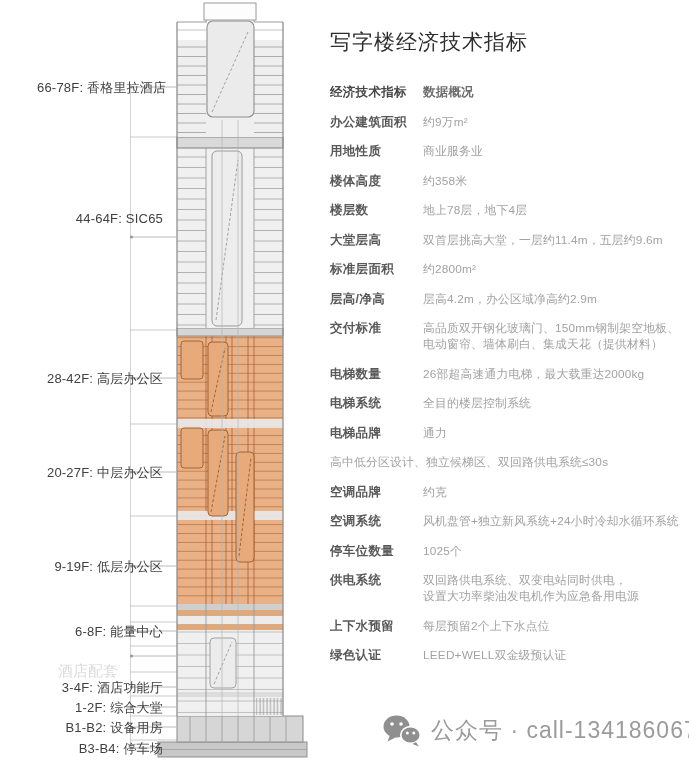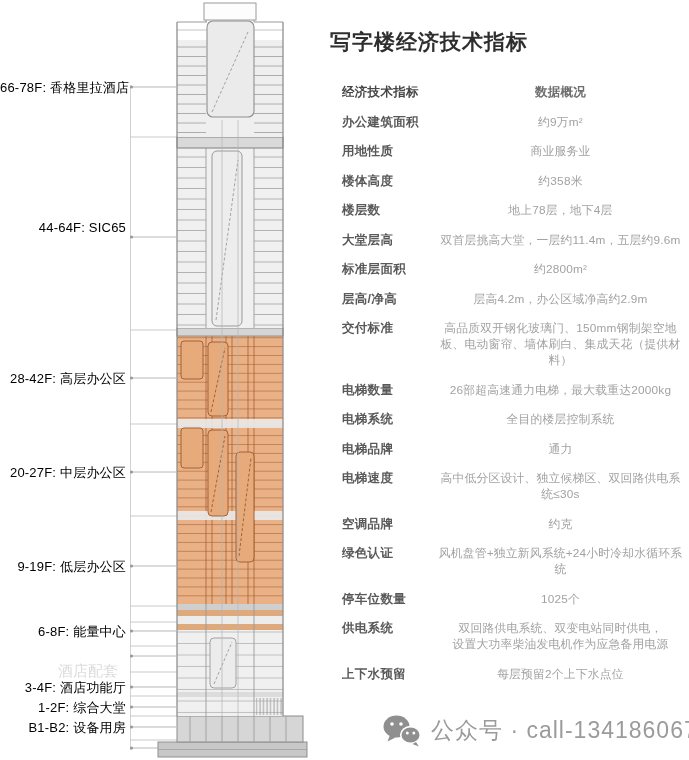--- a/index.html
+++ b/index.html
@@ -4,40 +4,40 @@
 <style>
   html,body{margin:0;padding:0;background:#fff;}
   .stage{
     position:relative;width:689px;height:760px;background:#fff;overflow:hidden;
     font-family:"Liberation Sans",sans-serif;
   }
   .stage svg.bld{position:absolute;left:0;top:0;}
   
   .flabel{
     position:absolute;left:0;width:126px;text-align:right;
-    font-size:13px;color:#000000;white-space:nowrap;letter-spacing:.2px;
+    font-size:13px;color:#404040;white-space:nowrap;letter-spacing:.2px;padding-left:37px;
   }
   .flabel-sub{
     position:absolute;left:0;width:118px;text-align:right;
     font-size:15px;color:#9a9a9a;opacity:.35;white-space:nowrap;
   }
   
   .title{
     position:absolute;left:330px;top:28px;
-    font-size:21px;font-weight:bold;color:#2e2e2e;letter-spacing:1px;
+    font-size:21px;font-weight:normal;color:#2e2e2e;letter-spacing:1px;
   }
   .spec{position:absolute;left:330px;top:84px;width:356px;}
   .srow{display:flex;margin-bottom:13.5px;}
   .srow .lab{
     width:93px;flex:none;font-size:12.5px;font-weight:bold;color:#595959;
-    line-height:16px;letter-spacing:.3px;margin-left:12px;
+    line-height:16px;letter-spacing:.3px;
   }
   .srow .val{
     flex:1;font-size:11.8px;color:#a2a2a2;line-height:16px;
-    white-space:pre-line;letter-spacing:.2px;text-align:center;
+    white-space:pre-line;letter-spacing:.2px;
   }
   .srow.head .lab{color:#474747;}
   .srow.head .val{font-weight:bold;color:#6e6e6e;font-size:12.5px;}
   
   .footer{
     position:absolute;left:383px;top:714px;display:flex;align-items:center;gap:10px;
   }
   .footer .ftext{font-size:23px;color:#9b9b9b;letter-spacing:1px;white-space:nowrap;}
 </style>
 </head>
@@ -200,29 +200,30 @@
     </g>
 
     <g>
       <rect x="204" y="3" width="52" height="17" fill="#fdfdfd" stroke="#9a9a9a" stroke-width="1"></rect>
       <line x1="206" y1="20" x2="206" y2="22" stroke="#9a9a9a" stroke-width="1"></line>
       <line x1="254" y1="20" x2="254" y2="22" stroke="#9a9a9a" stroke-width="1"></line>
     </g>
   </svg>
 
   <div class="flabel" style="top:79px">66-78F: 香格里拉酒店</div>
-  <div class="flabel" style="top:220px">44-64F: SIC65</div>
+  <div class="flabel" style="top:211px">44-64F: SIC65</div>
   <div class="flabel" style="top:370px">28-42F: 高层办公区</div>
   <div class="flabel" style="top:464px">20-27F: 中层办公区</div>
   <div class="flabel" style="top:558px">9-19F: 低层办公区</div>
   <div class="flabel" style="top:623px">6-8F: 能量中心</div>
   <div class="flabel-sub" style="top:662px">酒店配套</div>
   <div class="flabel" style="top:679px">3-4F: 酒店功能厅</div>
   <div class="flabel" style="top:699px">1-2F: 综合大堂</div>
   <div class="flabel" style="top:719px">B1-B2: 设备用房</div>
+  <div class="flabel" style="top:740px">B3-B4: 停车场</div>
 
   <div class="title">写字楼经济技术指标</div>
 
   <div class="spec">
     <div class="srow head">
       <div class="lab">经济技术指标</div>
       <div class="val">数据概况</div>
     </div>
     <div class="srow">
       <div class="lab">办公建筑面积</div>
@@ -262,43 +263,46 @@
     </div>
     <div class="srow">
       <div class="lab">电梯系统</div>
       <div class="val">全目的楼层控制系统</div>
     </div>
     <div class="srow">
       <div class="lab">电梯品牌</div>
       <div class="val">通力</div>
     </div>
     <div class="srow">
-      <div class="lab">电梯速度</div>
       <div class="val">高中低分区设计、独立候梯区、双回路供电系统≤30s</div>
     </div>
     <div class="srow">
       <div class="lab">空调品牌</div>
       <div class="val">约克</div>
     </div>
     <div class="srow">
-      <div class="lab">绿色认证</div>
+      <div class="lab">空调系统</div>
       <div class="val">风机盘管+独立新风系统+24小时冷却水循环系统</div>
     </div>
     <div class="srow">
       <div class="lab">停车位数量</div>
       <div class="val">1025个</div>
     </div>
     <div class="srow">
       <div class="lab">供电系统</div>
       <div class="val">双回路供电系统、双变电站同时供电，
 设置大功率柴油发电机作为应急备用电源</div>
     </div>
     <div class="srow">
       <div class="lab">上下水预留</div>
       <div class="val">每层预留2个上下水点位</div>
+    </div>
+    <div class="srow">
+      <div class="lab">绿色认证</div>
+      <div class="val">LEED+WELL双金级预认证</div>
     </div>
   </div>
 
   <div class="footer">
     <svg width="38" height="33" viewBox="0 0 38 33">
       <ellipse cx="13.5" cy="12.5" rx="13" ry="11" fill="#8f8f8f"></ellipse>
       <path d="M7 21 L4.5 27.5 L12.5 23.5 Z" fill="#8f8f8f"></path>
       <circle cx="9" cy="10" r="1.8" fill="#ffffff"></circle>
       <circle cx="18" cy="10" r="1.8" fill="#ffffff"></circle>
       <ellipse cx="27.5" cy="21" rx="9.8" ry="8.4" fill="#8f8f8f" stroke="#ffffff" stroke-width="1.6"></ellipse>

